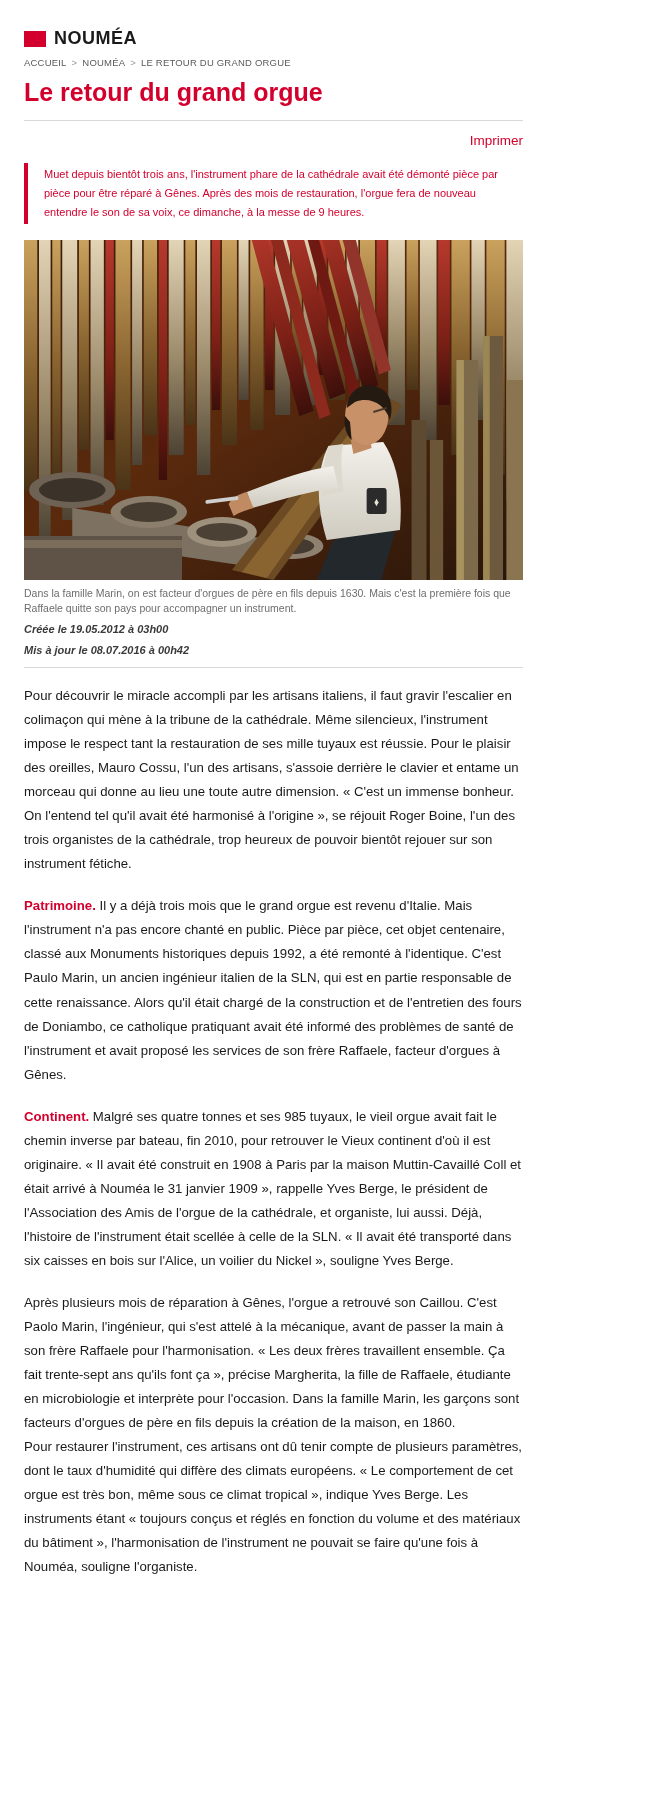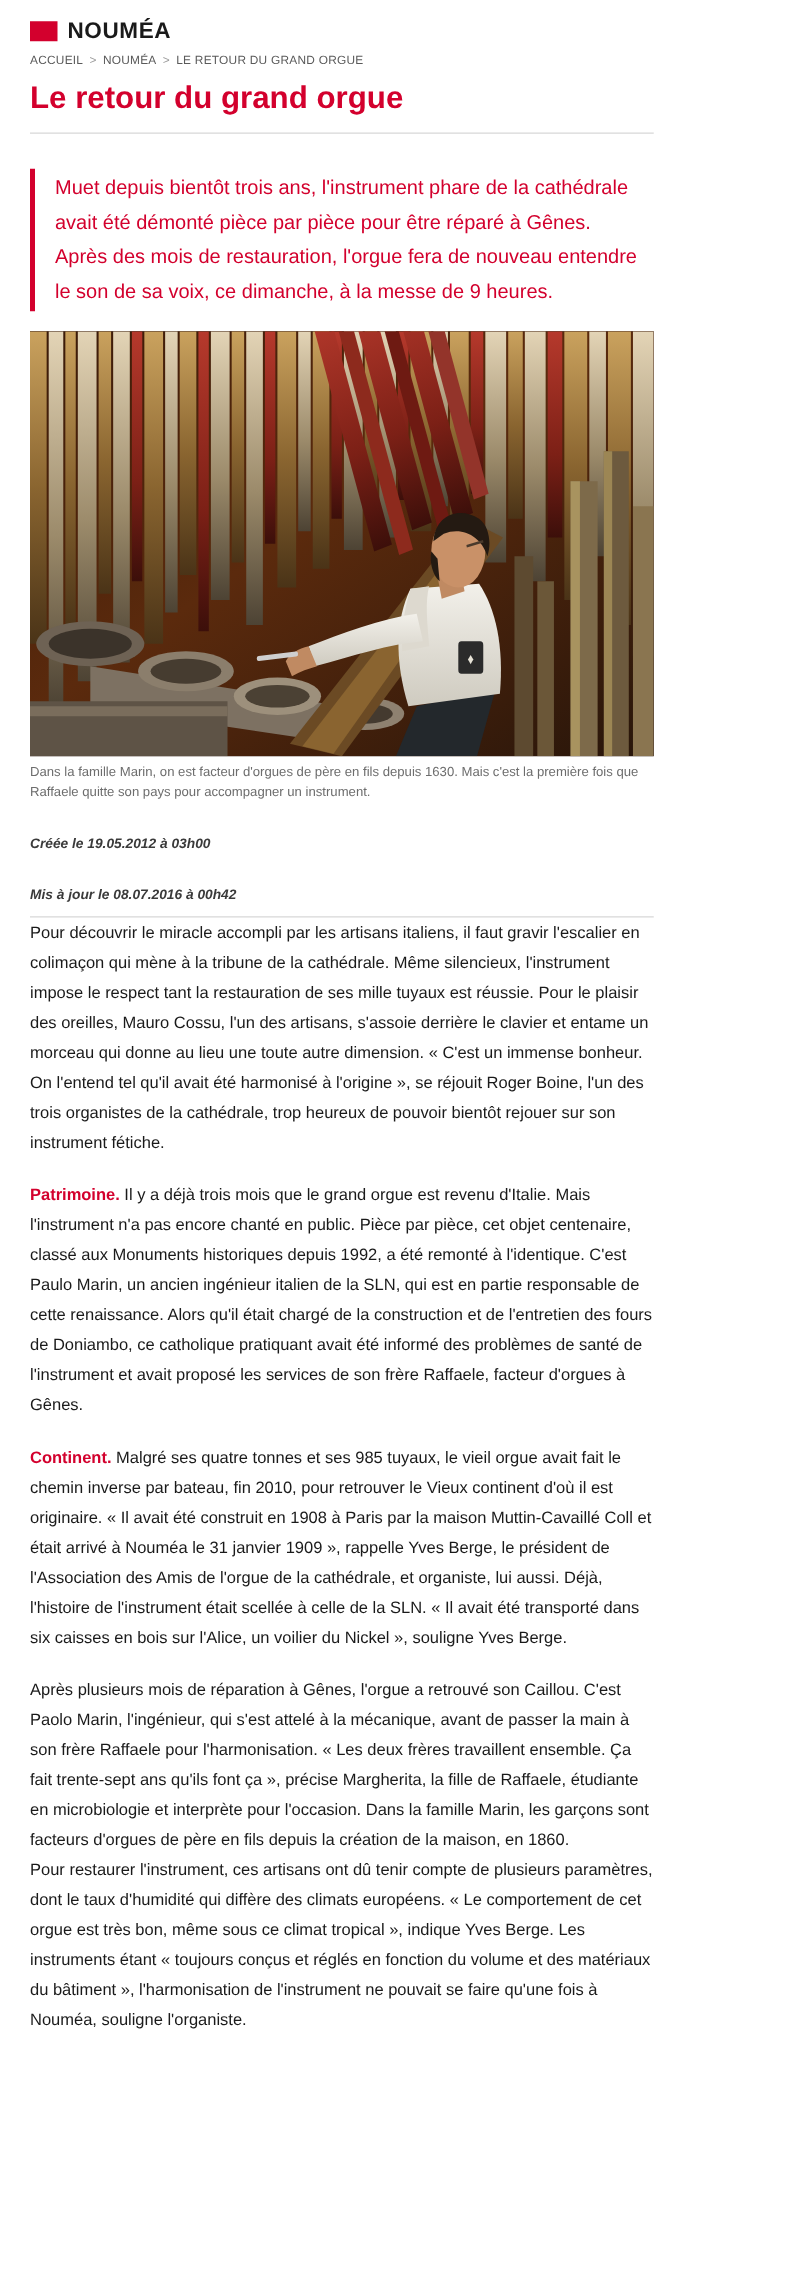--- a/index.html
+++ b/index.html
@@ -9,21 +9,21 @@
   }
   body {
     width: 648px;
     font-family: "Liberation Sans", sans-serif;
     color: #1a1a1a;
     -webkit-font-smoothing: antialiased;
   }
   .page {
     width: 547px;
     box-sizing: border-box;
-    padding: 10px 24px 24px 24px;
+    padding: 24px 24px 24px 24px;
     position: relative;
   }
 
   
   .masthead {
     display: flex;
     align-items: center;
     gap: 8px;
     padding-top: 4px;
   }
@@ -77,24 +77,24 @@
     margin-top: 10px;
   }
   .print-link {
     color: #d3002d;
     font-size: 13.5px;
     text-decoration: none;
   }
 
   
   .standfirst {
-    margin-top: 28px;
+    margin-top: 14px;
     border-left: 4px solid #d3002d;
     padding: 2px 6px 2px 16px;
-    font-size: 16px;
+    font-size: 11px;
     line-height: 1.72;
     color: #d3002d;
   }
 
   
   figure {
     margin: 16px 0 0 0;
   }
   .photo {
     width: 100%;
@@ -114,35 +114,36 @@
   .byline {
     margin-top: 12px;
     font-size: 11.5px;
     font-weight: bold;
     font-style: italic;
     color: #1a1a1a;
     border-bottom: 1px solid #d8d8d8;
     padding-bottom: 6px;
   }
   .dates {
-    margin-top: 24px;
+    margin-top: 4px;
     font-size: 11px;
     font-style: italic;
     font-weight: bold;
     color: #3a3a3a;
     line-height: 1.55;
   }
   .dates-rule {
     border: 0;
     border-top: 1px solid #d8d8d8;
     margin: 8px 0 0 0;
   }
 
   
   .body {
+    margin-top: 16px;
     font-size: 13.2px;
     line-height: 1.82;
     color: #1a1a1a;
     text-align: left;
   }
   .body p { margin: 0 0 18px 0; }
   .body p.tight { margin-bottom: 0; }
   .lede-term {
     color: #d3002d;
     font-weight: bold;
@@ -162,20 +163,23 @@
     <a href="#">ACCUEIL</a>
     <span class="sep">&gt;</span>
     <a href="#">NOUMÉA</a>
     <span class="sep">&gt;</span>
     <span>LE RETOUR DU GRAND ORGUE</span>
   </nav>
 
   <h1 class="headline">Le retour du grand orgue</h1>
   <hr class="rule">
 
+  <div class="print-row">
+    <a class="print-link" href="#">Imprimer</a>
+  </div>
 
   <div class="standfirst">Muet depuis bientôt trois ans, l'instrument phare de la cathédrale avait été démonté pièce par pièce pour être réparé à Gênes. Après des mois de restauration, l'orgue fera de nouveau entendre le son de sa voix, ce dimanche, à la messe de 9 heures.</div>
 
   <figure>
     <div class="photo">
       <svg viewBox="0 0 600 340" preserveAspectRatio="none" aria-hidden="true">
         <defs>
           <linearGradient id="bg" x1="0" y1="0" x2="1" y2="1">
             <stop offset="0%" stop-color="#3a1a08"></stop>
             <stop offset="45%" stop-color="#5b2a0d"></stop>

